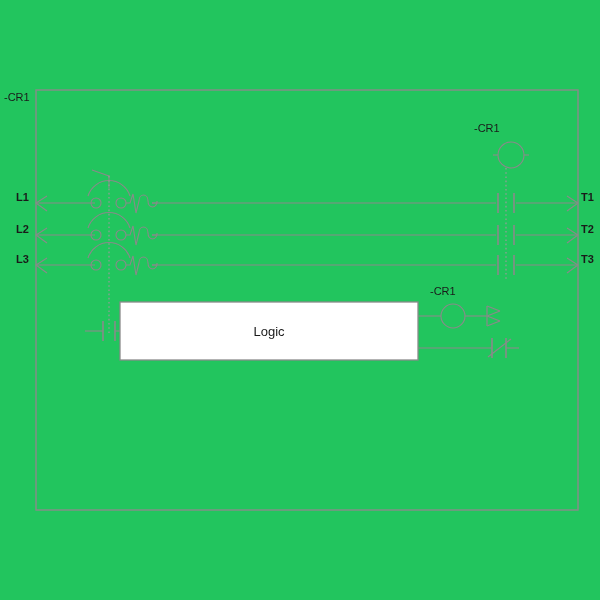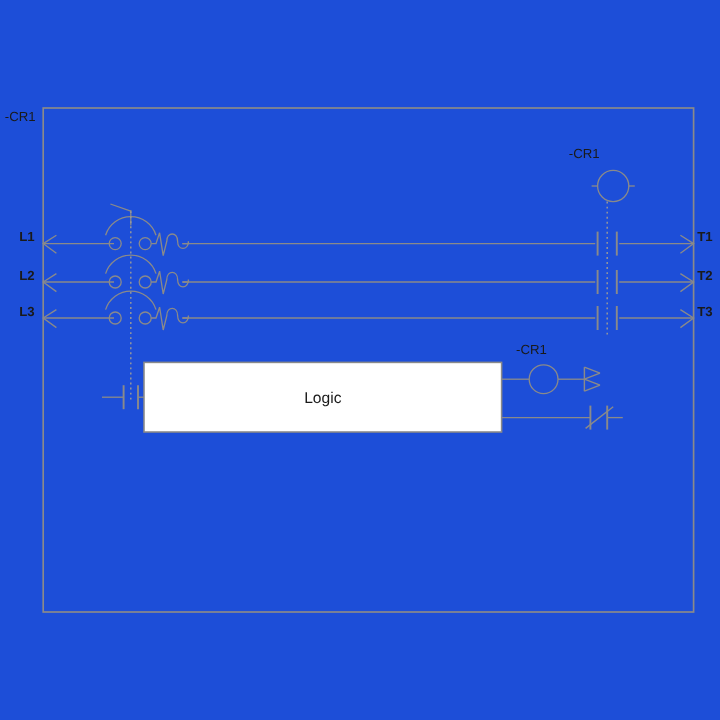--- a/index.html
+++ b/index.html
@@ -4,21 +4,21 @@
 <style>
   html, body {
     margin: 0;
     padding: 0;
     background: #ffffff;
   }
   #page {
     position: relative;
     width: 600px;
     height: 600px;
-    background: #1d4ed8;
+    background: #22c55e;
     font-family: "Liberation Sans", sans-serif;
     overflow: hidden;
   }
   #schematic {
     position: absolute;
     left: 0;
     top: 0;
     width: 600px;
     height: 600px;
   }

